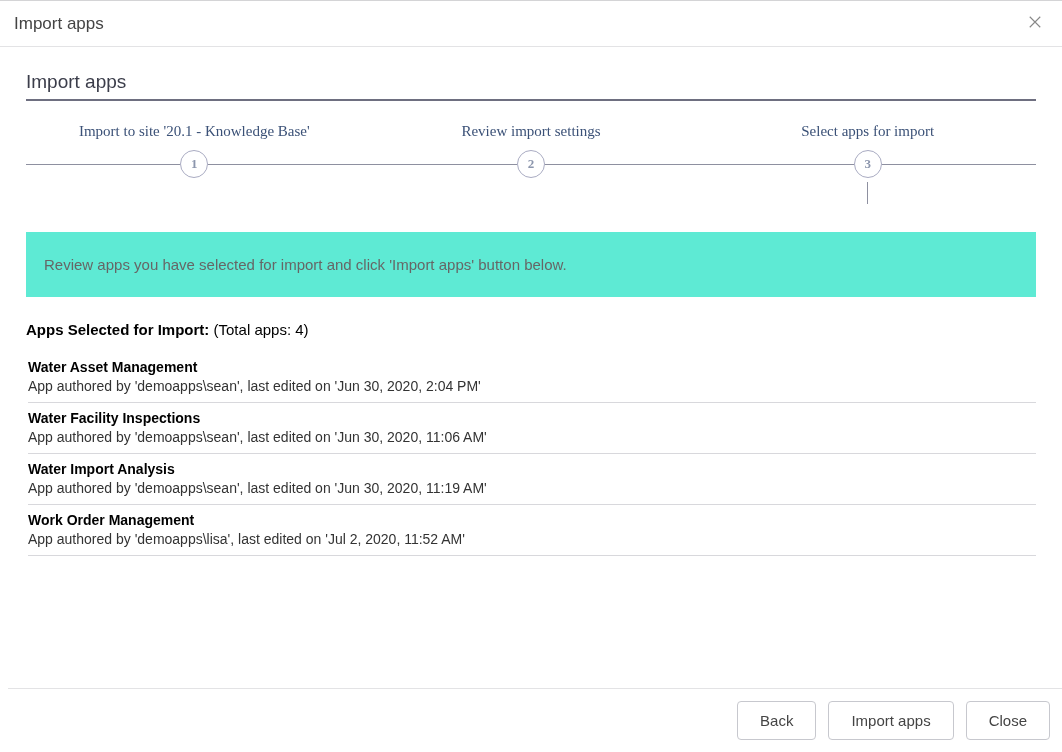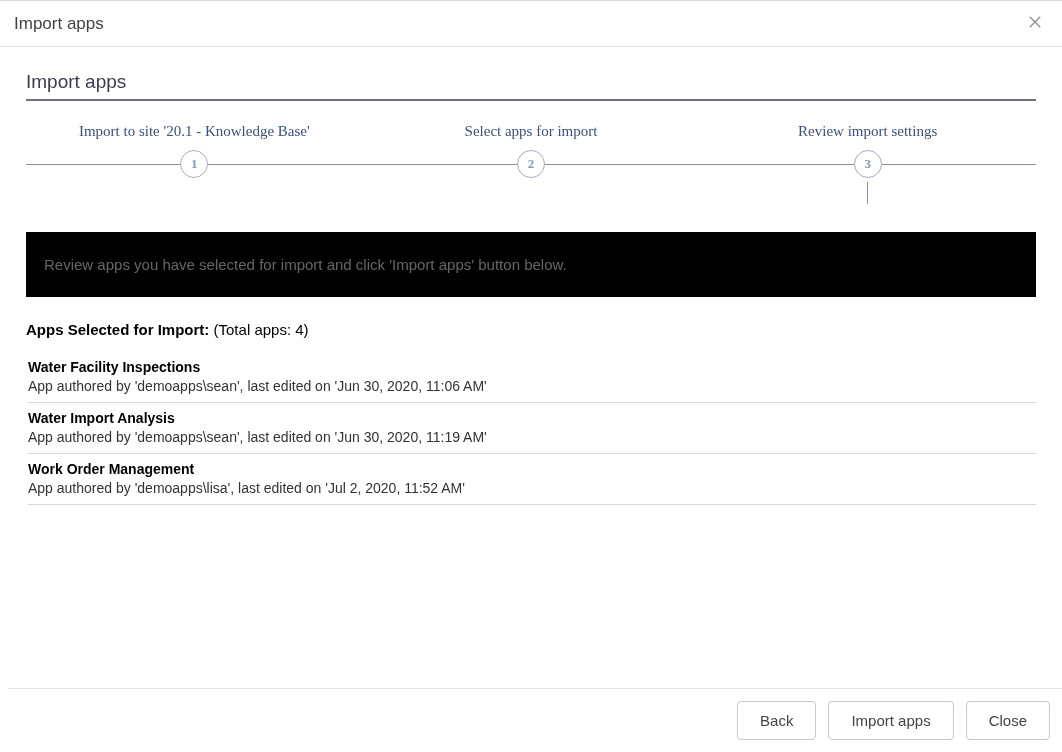--- a/index.html
+++ b/index.html
@@ -126,21 +126,21 @@
       justify-content: center;
     }
     
     .pointer {
       width: 1px;
       height: 22px;
       background: #8e90a0;
     }
     
     .info-banner {
-      background: #000000;
+      background: #5eead4;
       padding: 24px 18px;
       font-size: 15px;
       color: #666;
       margin-bottom: 24px;
     }
     
     .selected-header {
       font-size: 15px;
       margin-bottom: 14px;
     }
@@ -215,22 +215,22 @@
   </button>
 </div>
 
 <div class="content">
 
   <h2 class="section-title">Import apps</h2>
 
   <div class="stepper">
     <div class="stepper-labels">
       <div>Import to site '20.1 - Knowledge Base'</div>
+      <div>Review import settings</div>
       <div>Select apps for import</div>
-      <div>Review import settings</div>
     </div>
     <div class="stepper-track">
       <div class="stepper-line"></div>
       <div class="step-circle">1</div>
       <div class="stepper-line"></div>
       <div class="stepper-line"></div>
       <div class="step-circle">2</div>
       <div class="stepper-line"></div>
       <div class="stepper-line"></div>
       <div class="step-circle">3</div>
@@ -249,20 +249,24 @@
     <span>Review apps you have selected for import and click 'Import apps' button below.</span>
   </div>
 
   <div class="selected-header">
     <span class="bold">Apps Selected for Import:</span>
     <span class="count">(Total apps: 4)</span>
   </div>
 
   <div class="app-list">
     <div class="app-item">
+      <div class="app-name">Water Asset Management</div>
+      <div class="app-meta">App authored by 'demoapps\sean', last edited on 'Jun 30, 2020, 2:04 PM'</div>
+    </div>
+    <div class="app-item">
       <div class="app-name">Water Facility Inspections</div>
       <div class="app-meta">App authored by 'demoapps\sean', last edited on 'Jun 30, 2020, 11:06 AM'</div>
     </div>
     <div class="app-item">
       <div class="app-name">Water Import Analysis</div>
       <div class="app-meta">App authored by 'demoapps\sean', last edited on 'Jun 30, 2020, 11:19 AM'</div>
     </div>
     <div class="app-item">
       <div class="app-name">Work Order Management</div>
       <div class="app-meta">App authored by 'demoapps\lisa', last edited on 'Jul 2, 2020, 11:52 AM'</div>

